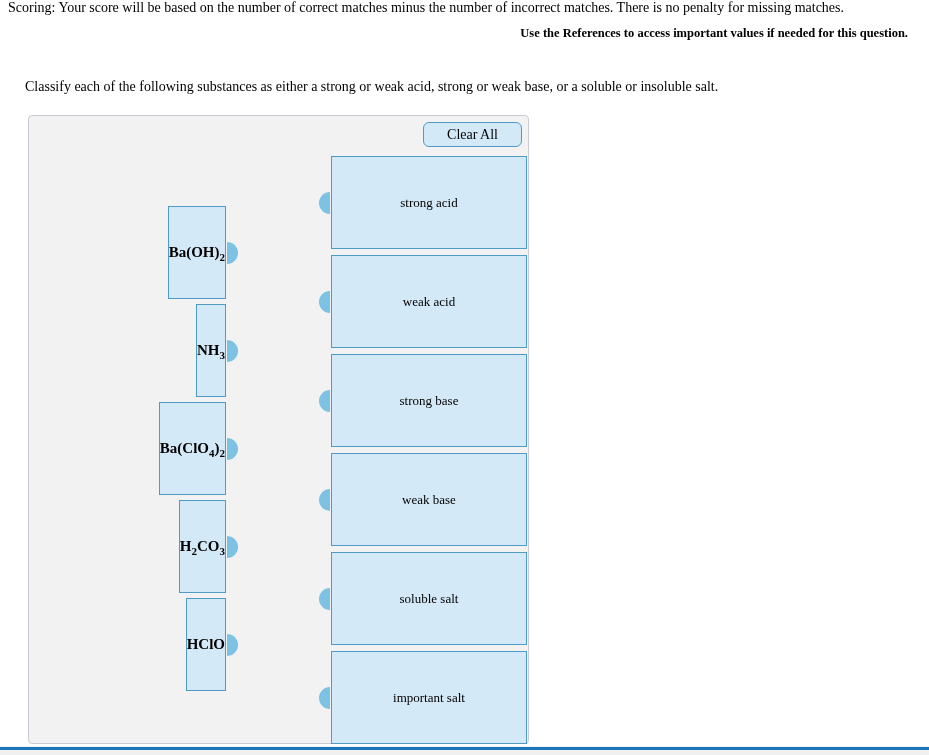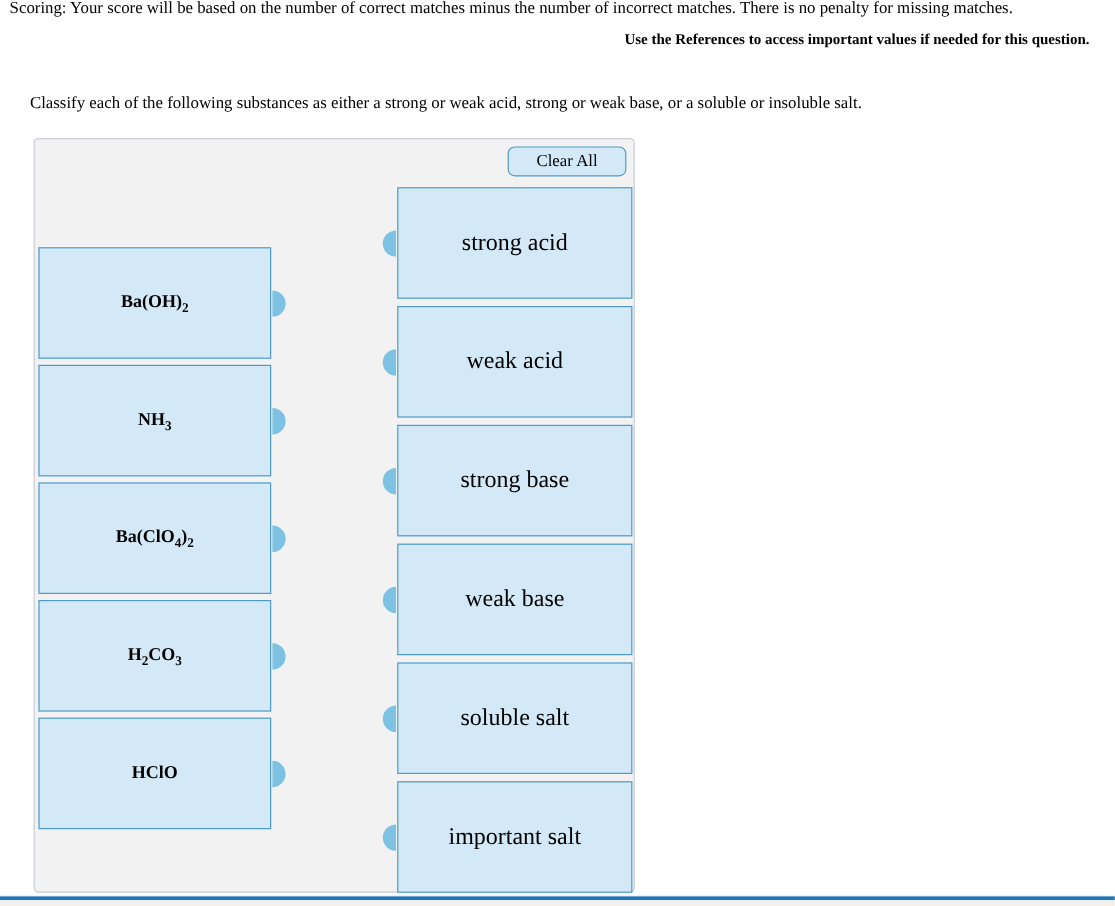--- a/index.html
+++ b/index.html
@@ -33,31 +33,31 @@
   .clear-all {
     position: absolute; top: 6px; right: 6px;
     height: 25px; padding: 2px 23px;
     font-family: inherit; font-size: 14px; color: #000;
     background: var(--button-fill, #d3e9f8);
     border: 1px solid var(--box-border, #4e9cc6);
     border-radius: 6px;
     cursor: pointer;
   }
   .col { position: absolute; display: flex; flex-direction: column; }
-  .left-col  { left: 3px;   top: 90px; width: 194px; gap: 5px; }
+  .left-col  { left: 3px;   top: 90px; width: 194px; gap: 5px; align-items: flex-end; }
   .right-col { left: 302px; top: 40px; width: 196px; gap: 6px; }
   .box {
     position: relative;
     height: 93px;
     box-sizing: border-box;
     background: var(--box-fill, #d4e9f7);
     border: 1px solid var(--box-border, #4e9cc6);
     display: flex; align-items: center; justify-content: center;
   }
-  .box-label { font-size: 20px; }
+  .box-label { font-size: 13px; }
   .substance-box .box-label { font-weight: bold; font-size: 15px; }
   sub { font-size: 11px; line-height: 0; }
   .knob {
     position: absolute; top: 50%;
     width: 11px; height: 22px;
     background: var(--knob, #7dc2e3);
     transform: translateY(-50%);
   }
   .knob-right { right: -13px; border-radius: 0 11px 11px 0; }
   .knob-left  { left: -13px;  border-radius: 11px 0 0 11px; }

